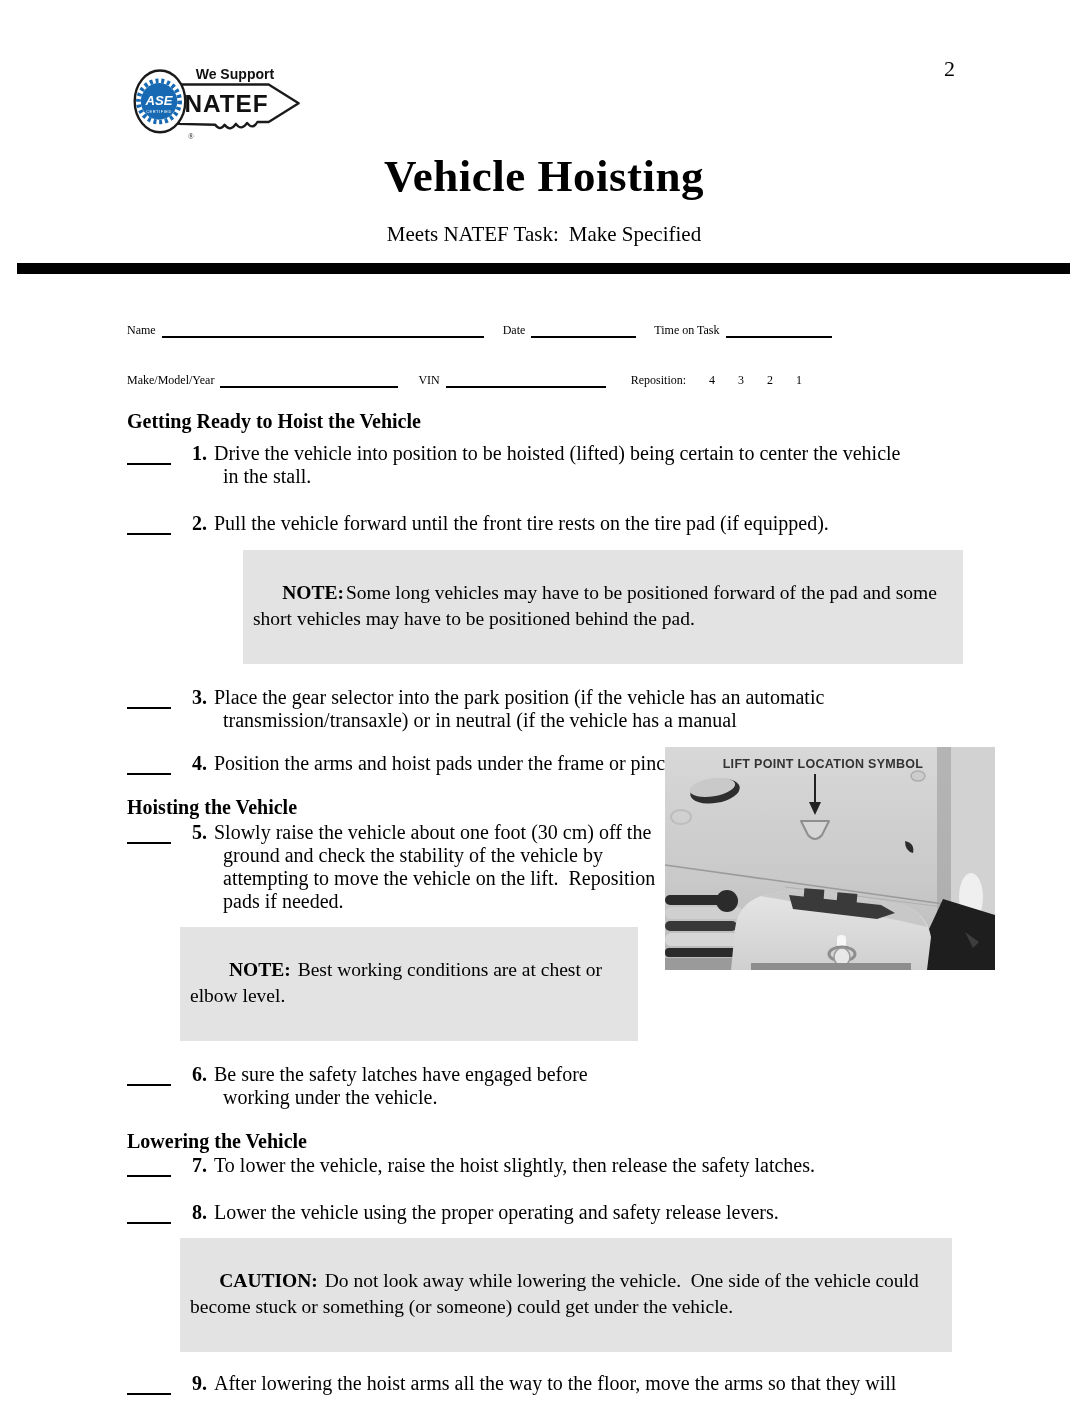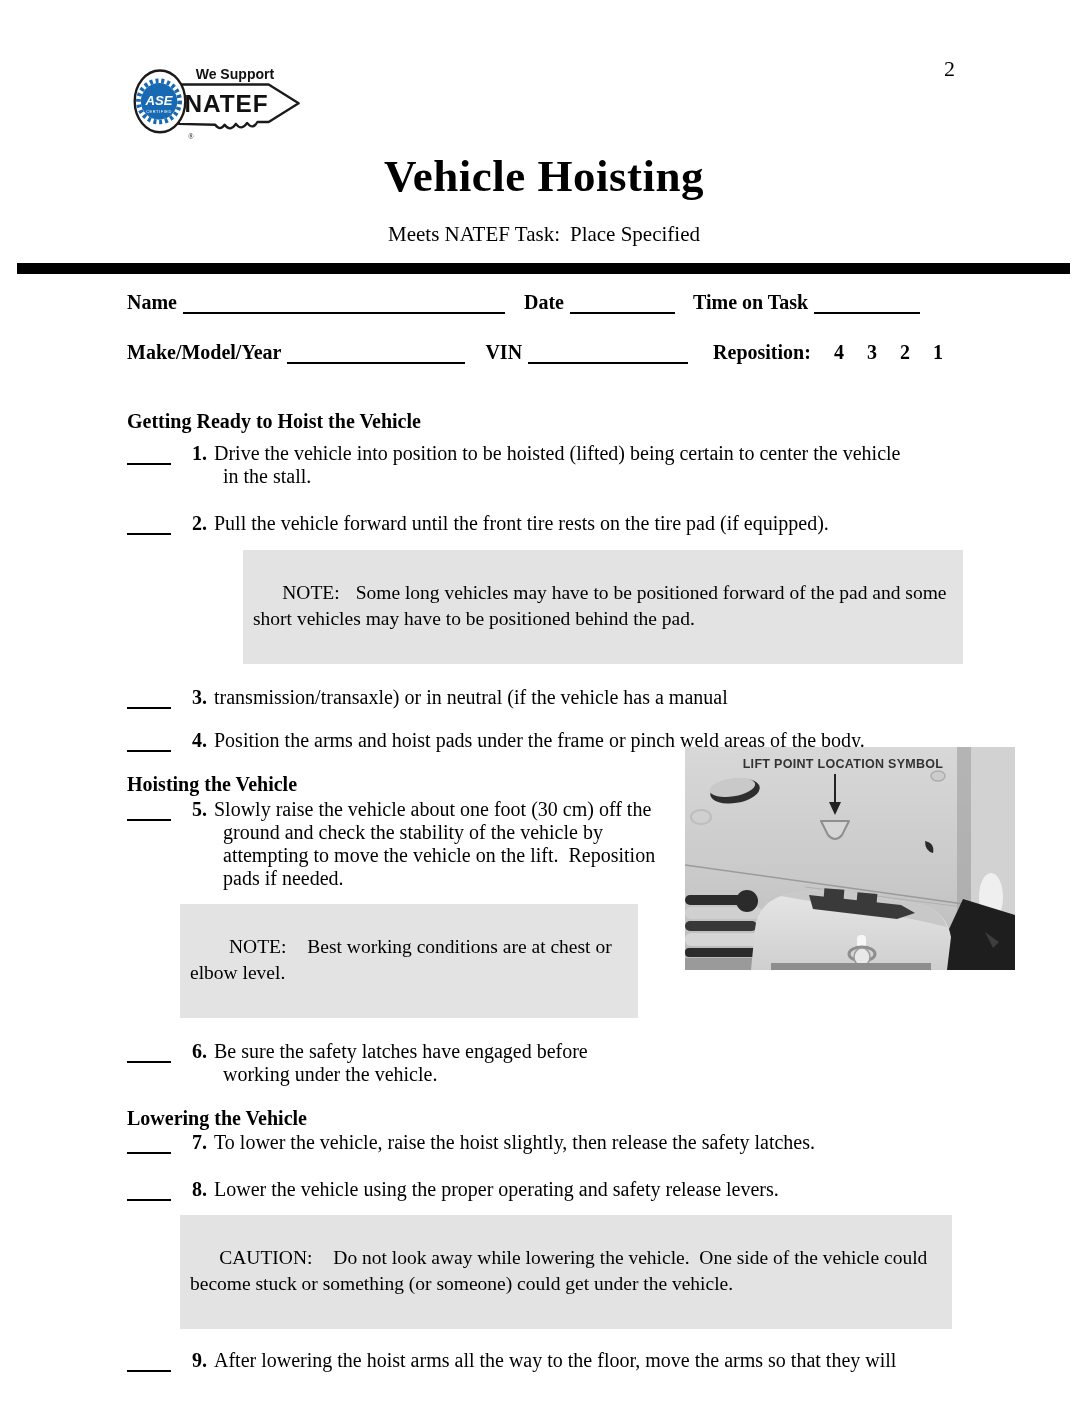--- a/index.html
+++ b/index.html
@@ -10,49 +10,49 @@
   .logo{position:absolute;left:130px;top:52px;width:178px;height:95px;}
   .pagenum{position:absolute;left:944px;top:56px;font-size:22px;}
 
   .title{position:absolute;left:0;top:150px;width:100%;text-align:center;
          font-size:45px;font-weight:bold;letter-spacing:.5px;}
   .subtitle{position:absolute;left:0;top:222px;width:100%;text-align:center;font-size:21px;}
   .subtitle .lbl{font-weight:normal;margin-right:10px;}
   .rule{position:absolute;left:17px;top:263px;width:1053px;height:11px;background:#000;}
 
   
-  .form{position:absolute;left:127px;top:288px;width:835px;font-size:20px;font-weight:bold;}
+  .form{position:absolute;left:127px;top:312px;width:835px;font-size:12px;font-weight:normal;}
   .frow{display:flex;align-items:flex-end;height:26px;}
   .frow2{margin-top:24px;}
   .u{display:inline-block;border-bottom:2px solid #000;height:22px;}
   .g{display:inline-block;}
   .evals{display:flex;}
   .evals span{margin-left:23px;}
 
   
   .content{position:absolute;left:127px;top:410px;width:845px;font-size:20px;line-height:23px;}
   .shead{font-weight:bold;margin:0;}
   .step{display:flex;align-items:flex-start;}
   .blank{width:44px;height:21px;border-bottom:2px solid #000;margin-right:10px;flex:none;}
   .num{font-weight:bold;width:26px;text-align:right;margin-right:7px;flex:none;}
   .lines{flex:1;}
   .lines div{white-space:pre-wrap;}
   .lines div + div{margin-left:9px;}
   .note-box{background:#e3e3e3;padding:4px 10px 6px 10px;font-size:19.5px;line-height:26px;
             white-space:pre-wrap;}
-  .note-box .nlabel{font-weight:normal;margin-right:16px;}
+  .note-box .nlabel{font-weight:bold;margin-right:2px;}
   .note1{margin-left:116px;width:700px;margin-top:15px;}
   .note2{margin-left:53px;width:438px;margin-top:14px;}
   .caution{margin-left:53px;width:752px;margin-top:14px;}
   .sec2-left{width:545px;}
   .mt9{margin-top:9px;}  .mt24{margin-top:24px;}  .mt22{margin-top:22px;}
   .mt20{margin-top:20px;} .mt21{margin-top:21px;} .mt2{margin-top:2px;} .mt1{margin-top:1px;}
 
   
-  .figure{position:absolute;left:665px;top:747px;width:272px;height:223px;margin-left:20px;}
+  .figure{position:absolute;left:665px;top:747px;width:272px;height:223px;}
   .figure svg{display:block;}
 </style>
 </head>
 <body>
 
 <div class="page">
 
   <div class="logo">
     <svg width="178" height="95" viewBox="0 0 190 100">
 
@@ -71,21 +71,21 @@
       <text x="103" y="63" text-anchor="middle" font-family="Liberation Sans, sans-serif" font-size="26" font-weight="bold" letter-spacing="1" fill="#111">NATEF</text>
       <text x="62" y="92" font-size="8" fill="#111">®</text>
     </svg>
   </div>
 
   <div class="pagenum">2</div>
 
   <div class="title">Vehicle Hoisting</div>
 
   <div class="subtitle">
-    <span class="lbl">Meets NATEF Task:</span><span>Place Specified</span>
+    <span class="lbl">Meets NATEF Task:</span><span>Make Specified</span>
   </div>
 
   <div class="rule"></div>
 
   <div class="form">
     <div class="frow">
       <span>Name</span>
       <span class="u" style="width:322px;margin-left:6px;"></span>
       <span class="g" style="width:19px;"></span>
       <span>Date</span>
@@ -133,20 +133,21 @@
     </div>
 
     <div class="note-box note1">
       <span class="nlabel">NOTE:</span><span>Some long vehicles may have to be positioned forward of the pad and some short vehicles may have to be positioned behind the pad.</span>
     </div>
 
     <div class="step mt22">
       <span class="blank"></span>
       <span class="num">3.</span>
       <div class="lines">
+        <div>Place the gear selector into the park position (if the vehicle has an automatic</div>
         <div>transmission/transaxle) or in neutral (if the vehicle has a manual</div>
       </div>
     </div>
 
     <div class="step mt20">
       <span class="blank"></span>
       <span class="num">4.</span>
       <div class="lines">
         <div>Position the arms and hoist pads under the frame or pinch weld areas of the body.</div>
       </div>

